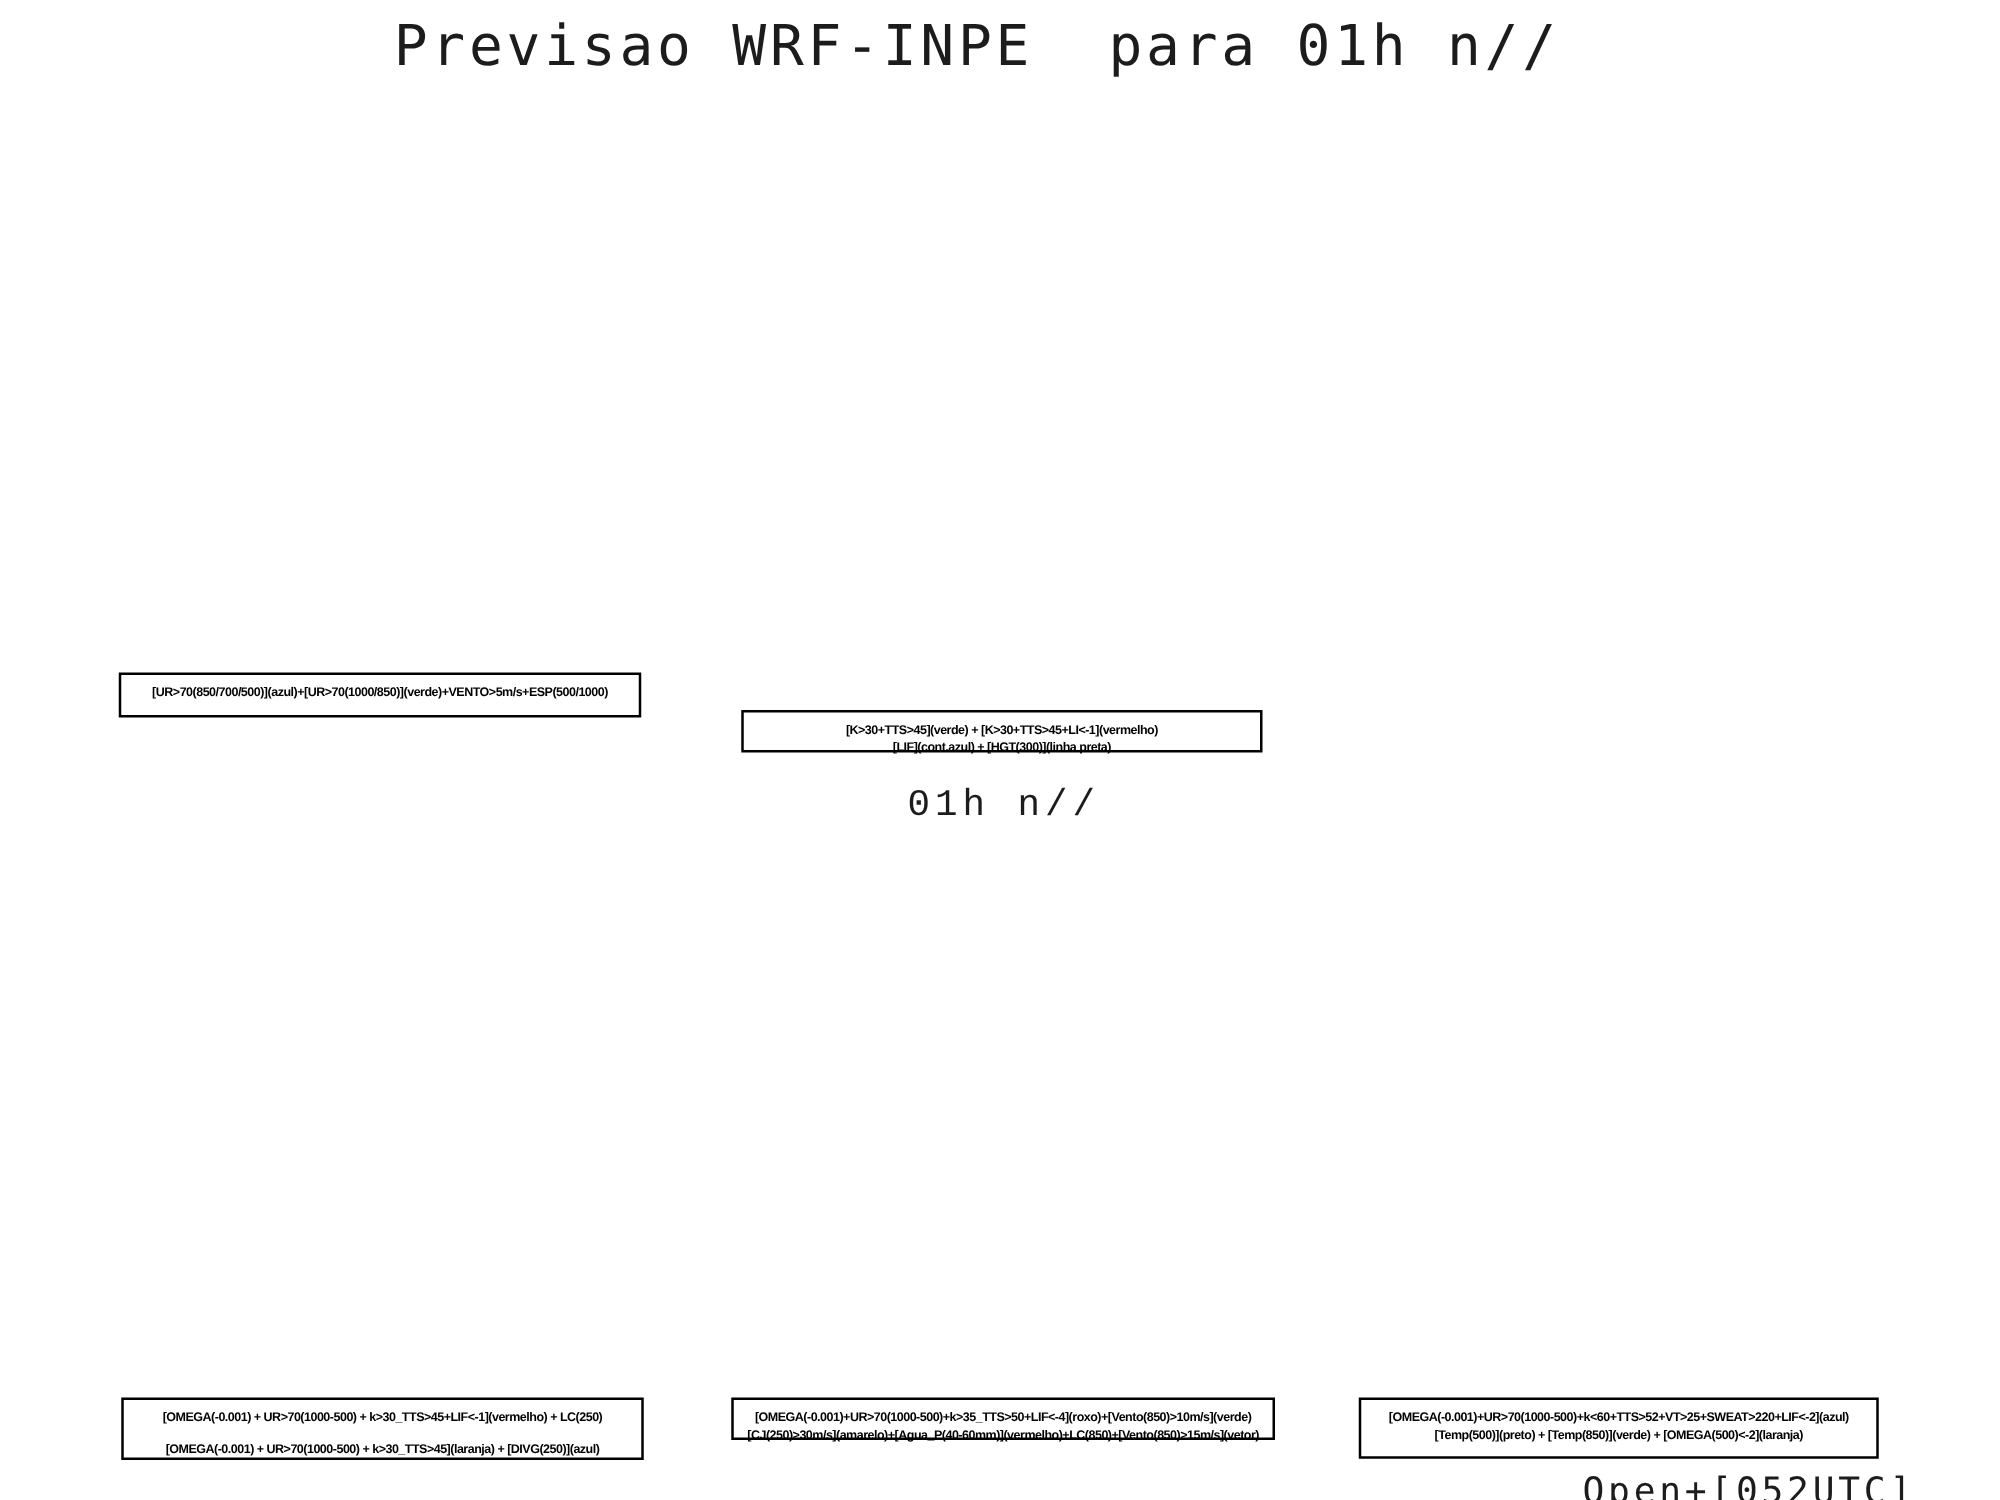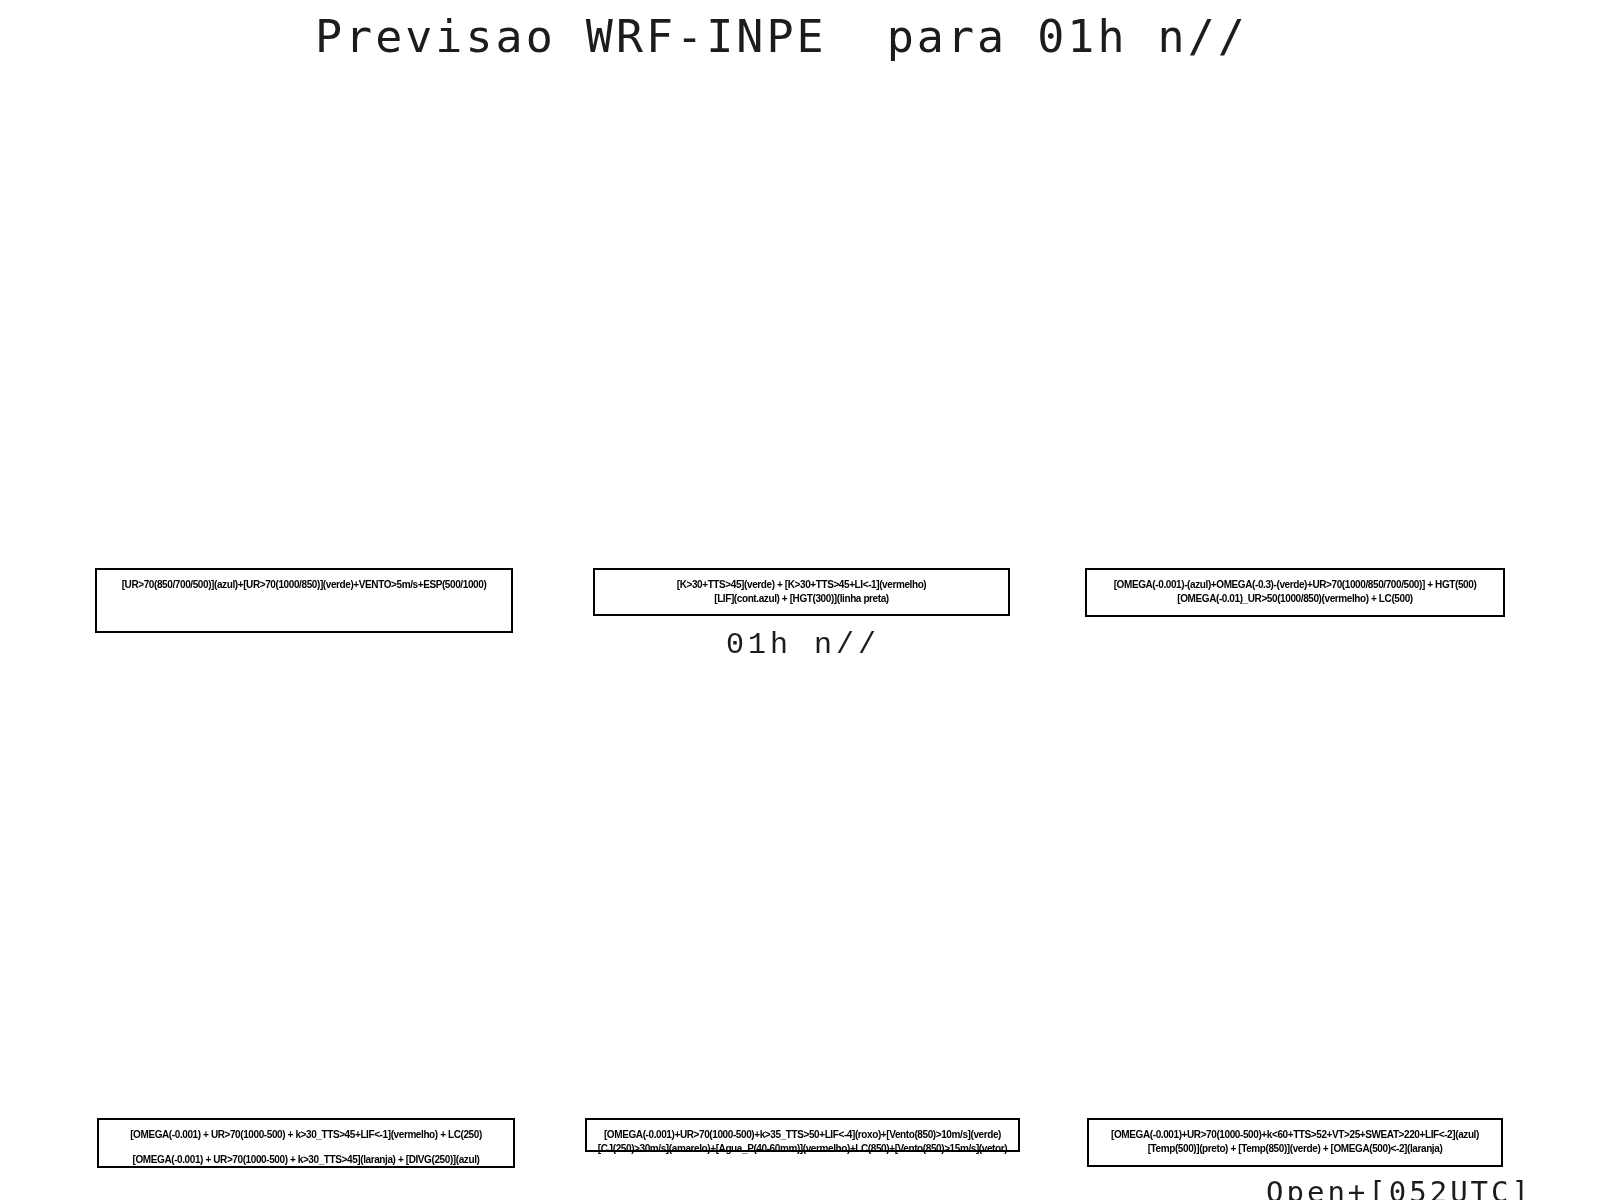--- a/index.html
+++ b/index.html
@@ -70,33 +70,29 @@
     color: #000000;
   }
 </style>
 </head>
 <body>
 
 <div class="stage">
 
   <div class="plot-title">Previsao WRF-INPE  para 01h n//</div>
 
-  <div class="panel" style="left:95px; top:568px; width:418px; height:65px;">
+  <div class="panel" style="left:95px; top:538px; width:418px; height:36px;">
     <div class="legend-line">[UR&gt;70(850/700/500)](azul)+[UR&gt;70(1000/850)](verde)+VENTO&gt;5m/s+ESP(500/1000)</div>
   </div>
 
-  <div class="panel" style="left:593px; top:568px; width:417px; height:48px;text-align:right;">
+  <div class="panel" style="left:593px; top:568px; width:417px; height:34px;text-align:right;">
     <div class="legend-line">[K&gt;30+TTS&gt;45](verde) + [K&gt;30+TTS&gt;45+LI&lt;-1](vermelho)</div>
     <div class="legend-line">[LIF](cont.azul) + [HGT(300)](linha preta)</div>
   </div>
 
-  <div class="panel" style="left:1085px; top:568px; width:420px; height:49px;">
-    <div class="legend-line">[OMEGA(-0.001)-(azul)+OMEGA(-0.3)-(verde)+UR&gt;70(1000/850/700/500)] + HGT(500)</div>
-    <div class="legend-line">[OMEGA(-0.01)_UR&gt;50(1000/850)(vermelho) + LC(500)</div>
-  </div>
 
   <div class="center-label">01h n//</div>
 
   <div class="panel" style="left:97px; top:1118px; width:418px; height:50px;gap:11px;">
     <div class="legend-line">[OMEGA(-0.001) + UR&gt;70(1000-500) + k&gt;30_TTS&gt;45+LIF&lt;-1](vermelho) + LC(250)</div>
     <div class="legend-line">[OMEGA(-0.001) + UR&gt;70(1000-500) + k&gt;30_TTS&gt;45](laranja) + [DIVG(250)](azul)</div>
   </div>
 
   <div class="panel" style="left:585px; top:1118px; width:435px; height:34px;">
     <div class="legend-line">[OMEGA(-0.001)+UR&gt;70(1000-500)+k&gt;35_TTS&gt;50+LIF&lt;-4](roxo)+[Vento(850)&gt;10m/s](verde)</div>

